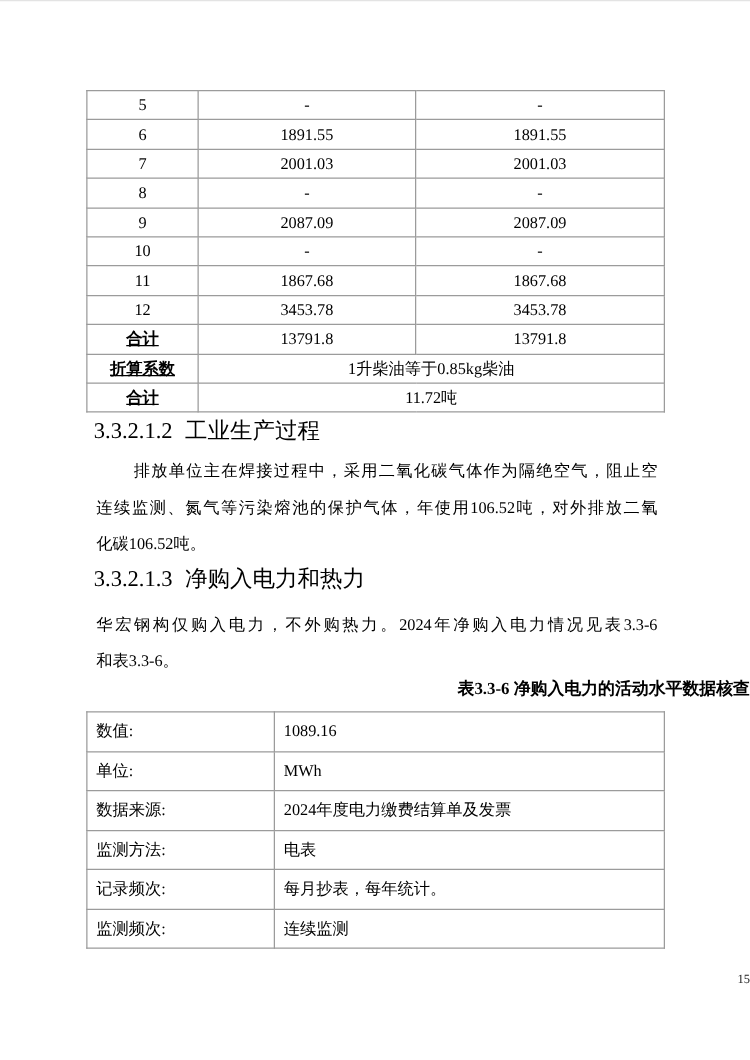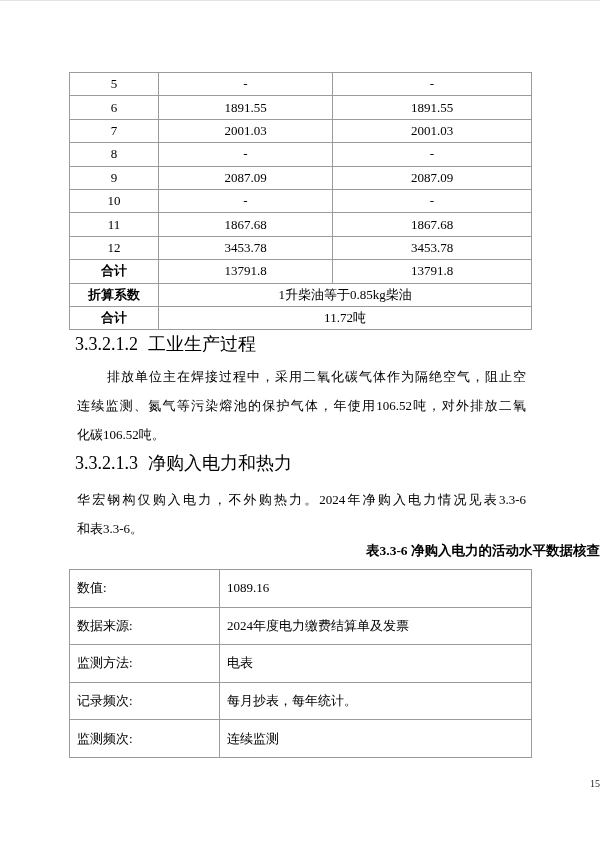--- a/index.html
+++ b/index.html
@@ -26,21 +26,21 @@
     position: absolute;
     left: 69px; top: 71px;
     width: 462px; height: 257px;
     font-size: 13px;
   }
   .diesel-table tr { height: 23.4px; }
   .diesel-table td { text-align: center; padding: 0; }
   .col-month { width: 89px; }
   .col-p     { width: 174px; }
   .col-c     { width: 199px; }
-  .bold { font-weight: bold; }
+  .bold { font-weight: bold; text-decoration: underline; }
 
   .elec-table {
     position: absolute;
     left: 69px; top: 568px;
     width: 462px; height: 189px;
     font-size: 13px;
   }
   .elec-table tr { height: 31.5px; }
   .elec-table td { text-align: left; padding: 0 0 0 7px; }
   .col-label { width: 150px; }
@@ -182,20 +182,24 @@
     <colgroup>
         <col class="col-label">
         <col class="col-value">
       </colgroup>
     <tbody>
       <tr>
         <td>数值:</td>
         <td>1089.16</td>
       </tr>
       <tr>
+        <td>单位:</td>
+        <td>MWh</td>
+      </tr>
+      <tr>
         <td>数据来源:</td>
         <td>2024年度电力缴费结算单及发票</td>
       </tr>
       <tr>
         <td>监测方法:</td>
         <td>电表</td>
       </tr>
       <tr>
         <td>记录频次:</td>
         <td>每月抄表，每年统计。</td>

